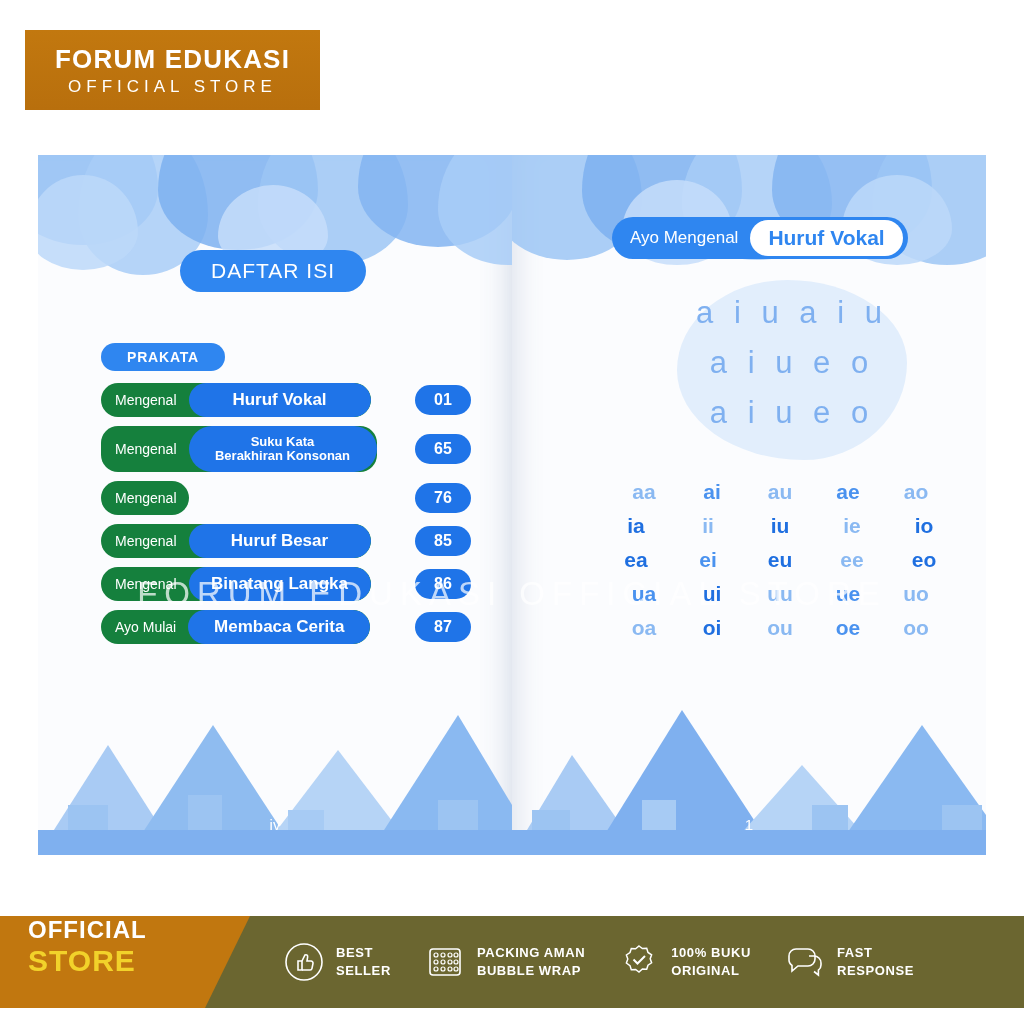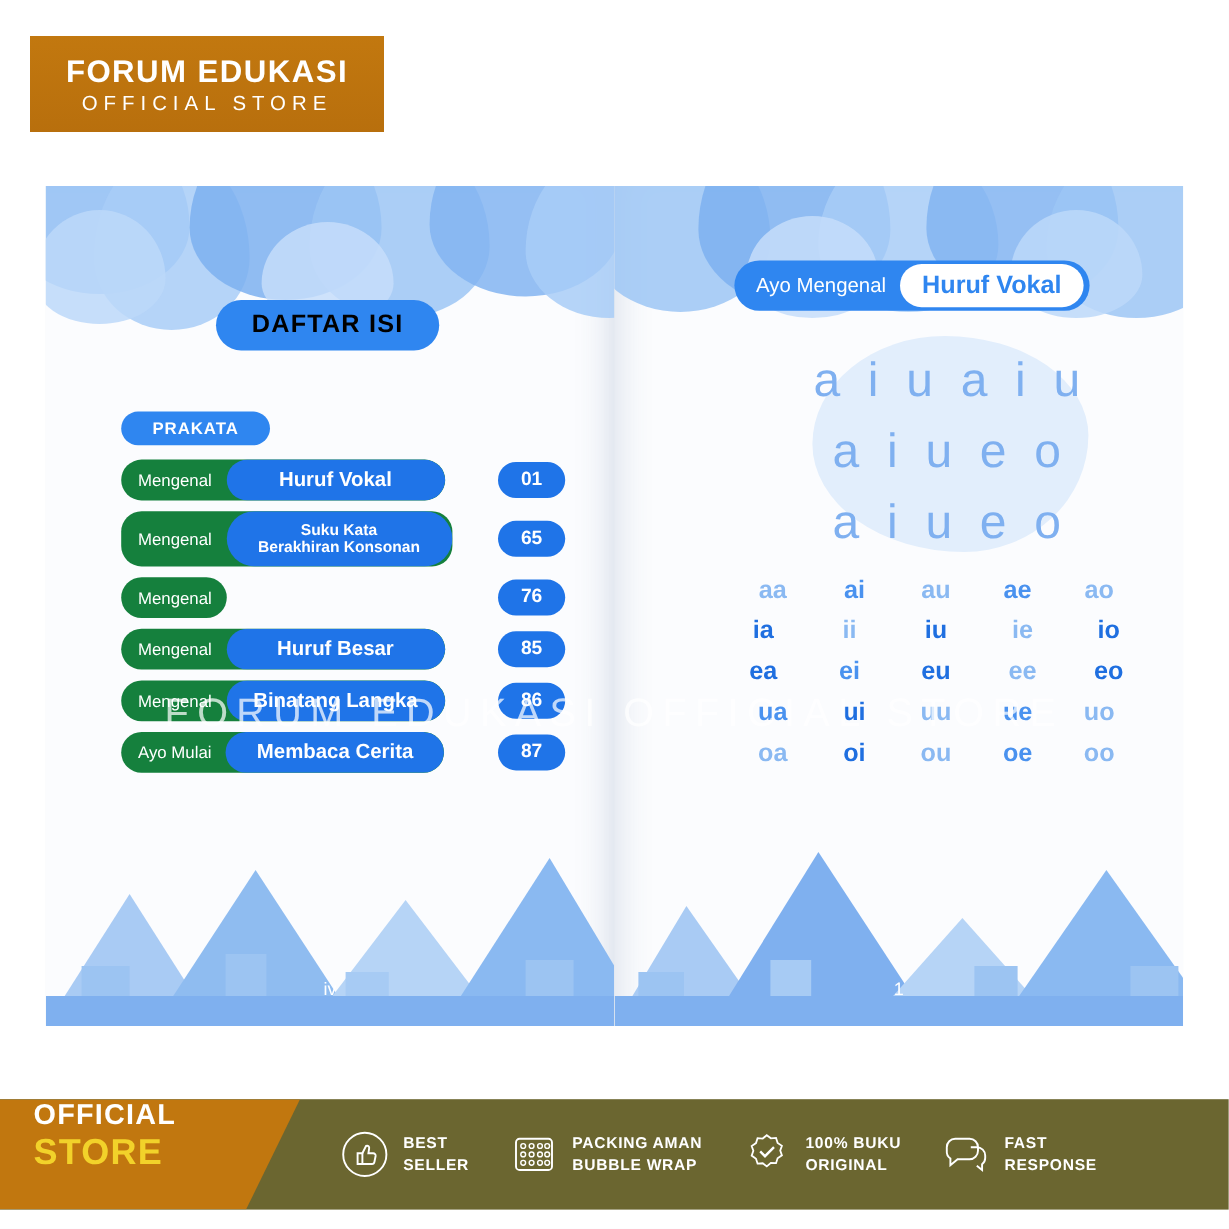--- a/index.html
+++ b/index.html
@@ -52,21 +52,21 @@
   }
   
   .mountains{position:absolute;left:0;bottom:0;width:100%;height:200px;overflow:hidden;}
 
   
   .daftar-isi{
     position:absolute;left:142px;top:95px;
     width:186px;height:42px;border-radius:21px;
     background:#2f86f0;
     display:flex;align-items:center;justify-content:center;
-    color:#000000;font-size:21px;font-weight:bold;letter-spacing:1px;
+    color:#ffffff;font-size:21px;font-weight:normal;letter-spacing:1px;
     z-index:5;
   }
   .prakata{
     position:absolute;left:63px;top:188px;
     width:124px;height:28px;border-radius:14px;
     background:#2f86f0;
     display:flex;align-items:center;justify-content:center;
     color:#fff;font-size:14px;font-weight:bold;letter-spacing:.8px;
     z-index:5;
   }
@@ -117,21 +117,21 @@
   .vowel-blob{
     position:absolute;left:165px;top:125px;
     width:230px;height:180px;background:#e2eefc;
     border-radius:48% 52% 45% 55%/50% 46% 54% 50%;
     z-index:4;
   }
   .vowel-rows{
     position:absolute;left:155px;top:140px;width:250px;z-index:5;
     text-align:center;color:#7fb0f0;
   }
-  .vowel-rows div{font-size:40px;letter-spacing:6px;margin-bottom:14px;font-weight:500;}
+  .vowel-rows div{font-size:31px;letter-spacing:6px;margin-bottom:14px;font-weight:500;}
   .combo{
     position:absolute;left:98px;top:325px;width:340px;z-index:5;text-align:center;
   }
   .combo-row{
     display:flex;justify-content:center;margin-bottom:10px;
     font-size:21px;font-weight:bold;
   }
   .combo-row span{flex:1;}
   .c-light{color:#8ab9f2;}
   .c-mid{color:#4a92ef;}

